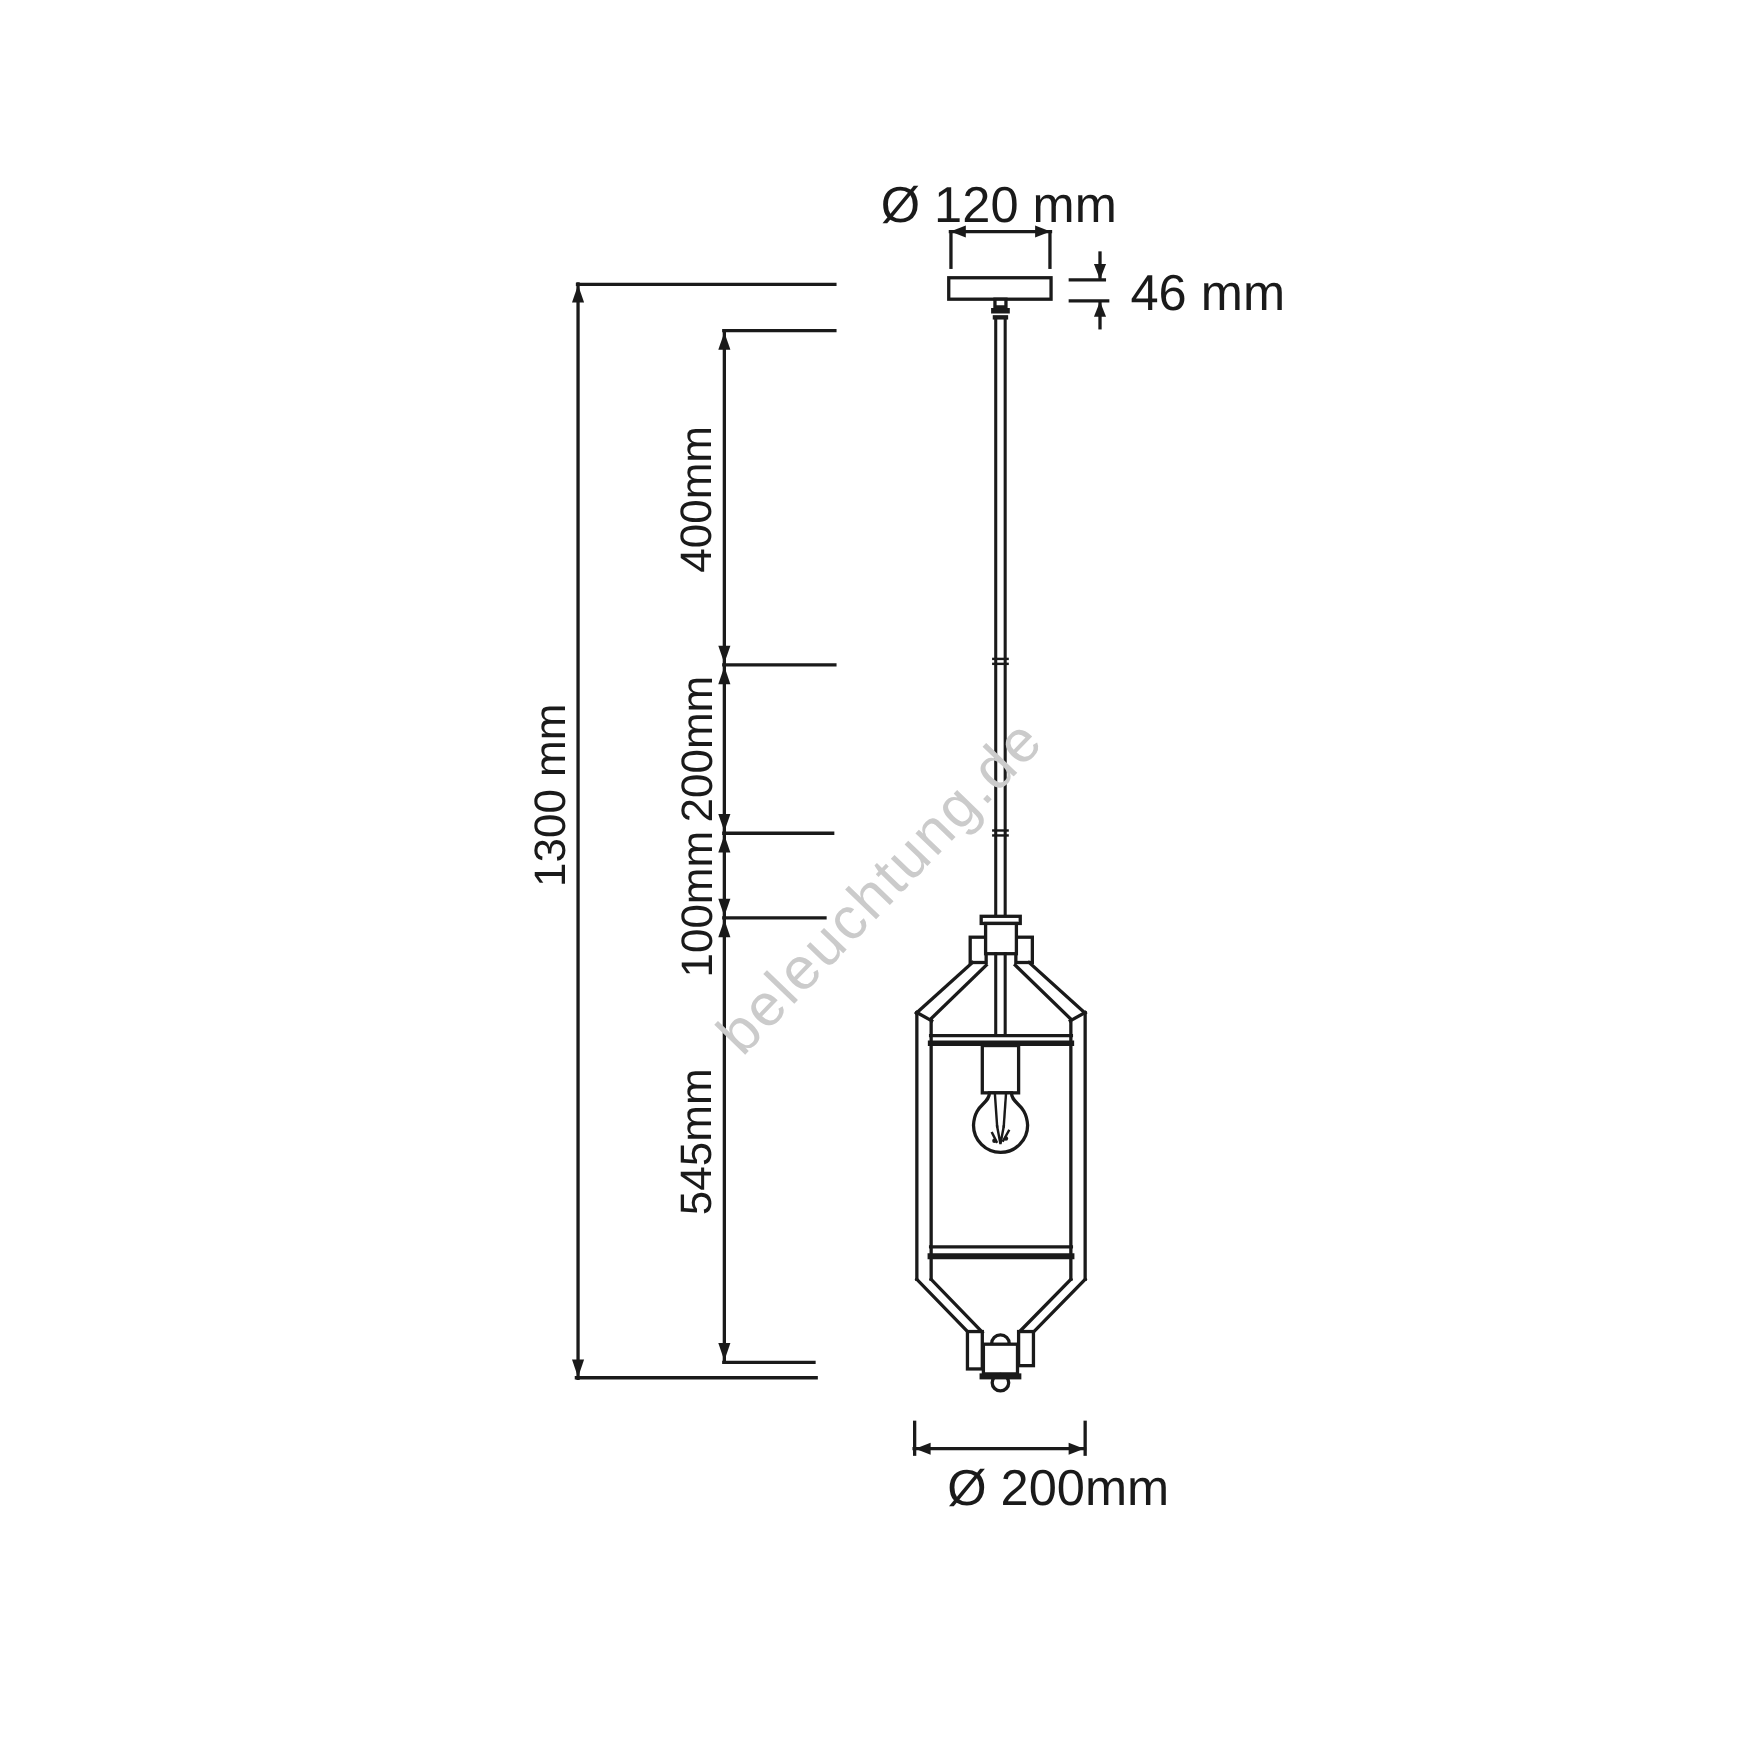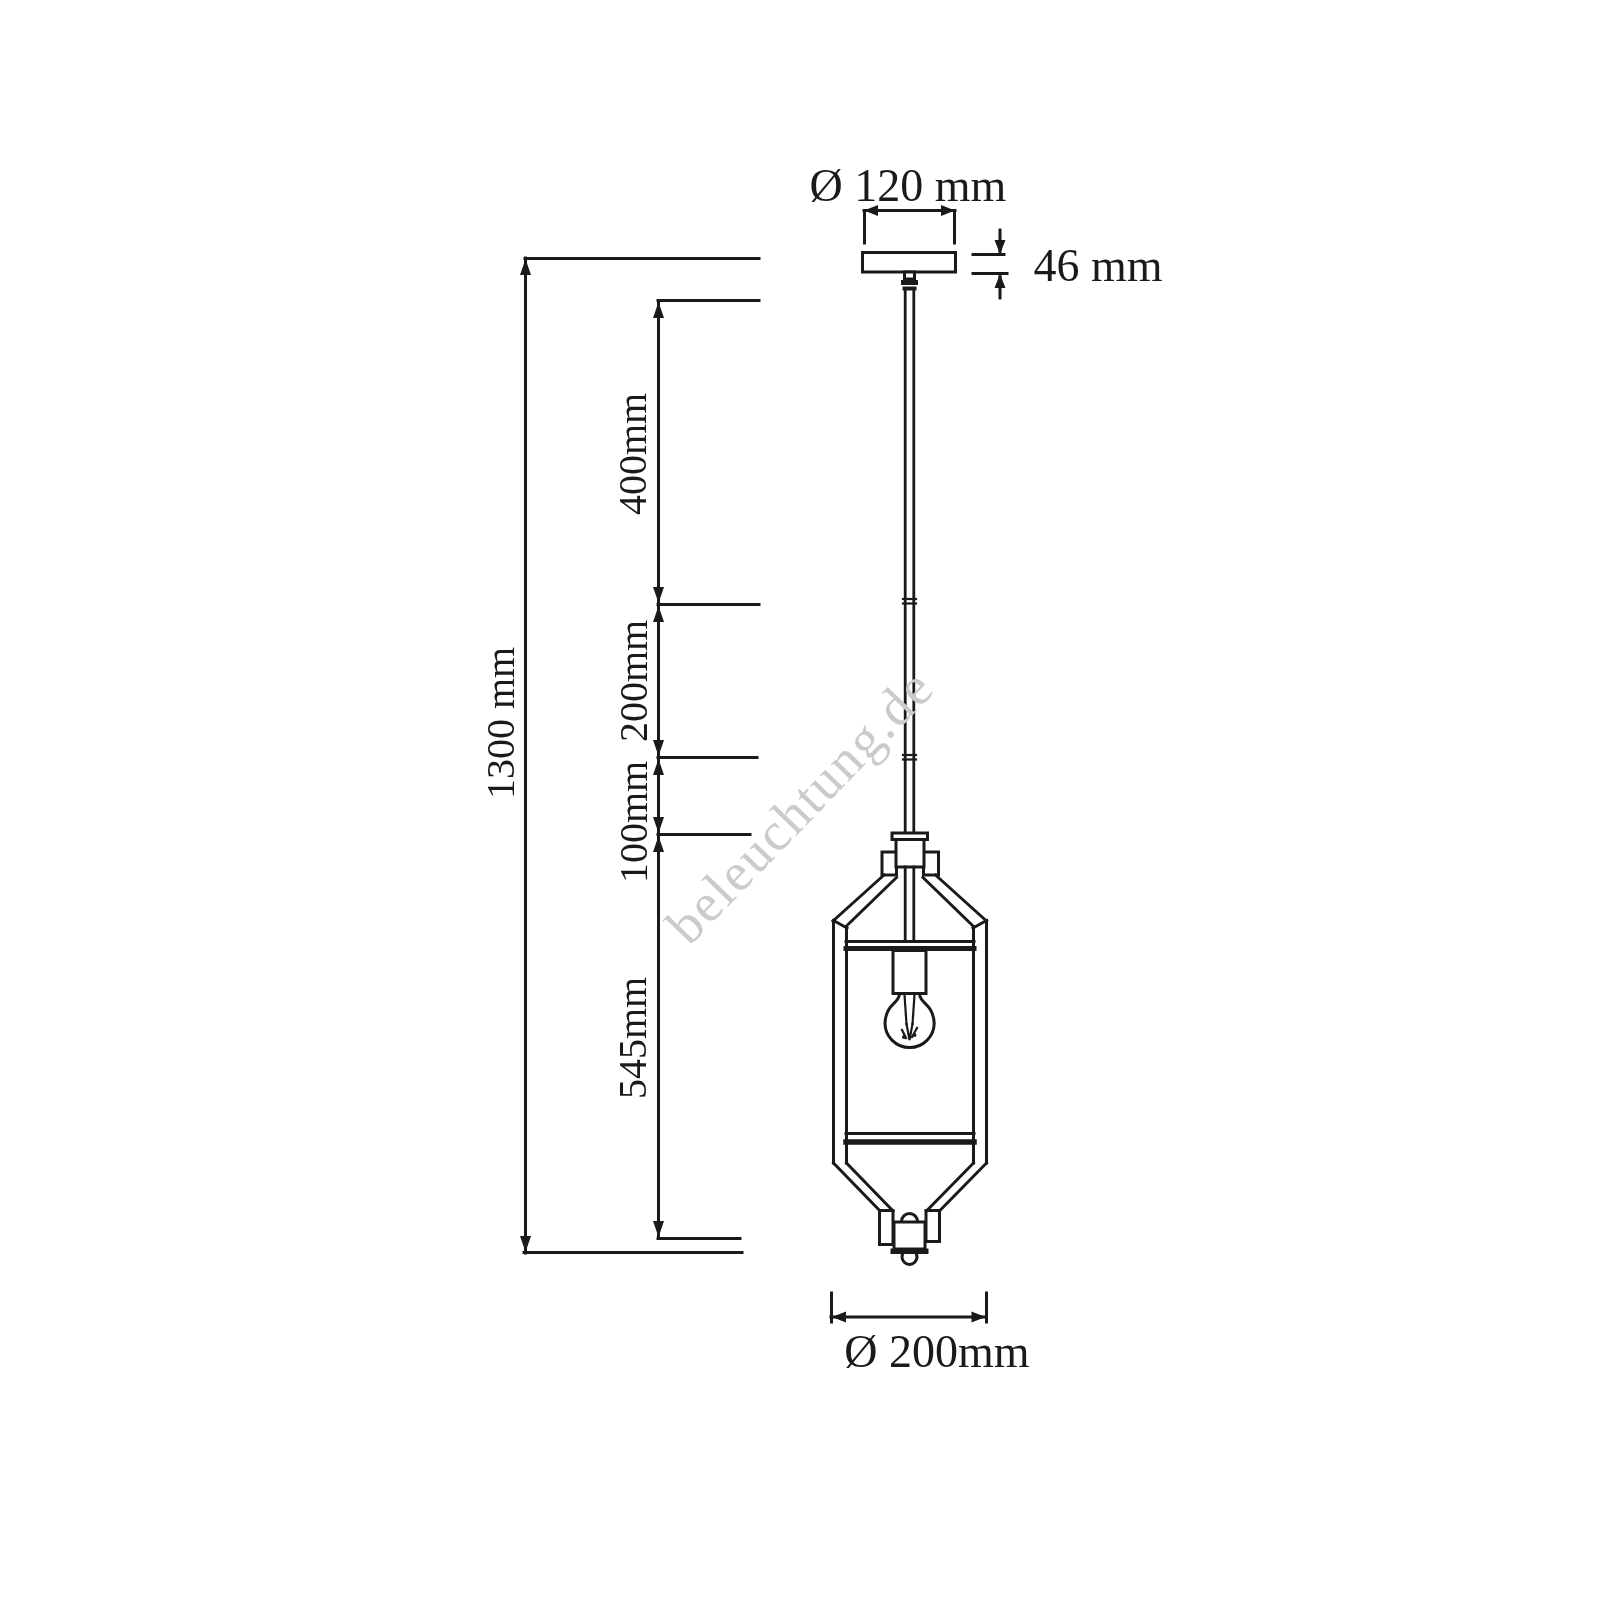--- a/index.html
+++ b/index.html
@@ -1,21 +1,21 @@
 <!DOCTYPE html>
 <html><head>
 <meta charset="utf-8">
 <style>
   html,body{margin:0;padding:0;background:#ffffff;}
   .canvas{
     position:relative;
     width:1420px;height:1600px;
     background:#ffffff;
     overflow:hidden;
-    font-family:Liberation Serif, serif;
+    font-family:Liberation Sans, sans-serif;
   }
   .drawing-svg{position:absolute;left:0;top:0;}
   .label{
     position:absolute;
     color:#1a1a1a;
     white-space:nowrap;
     transform:translate(-50%,-50%);
     font-size:46px;
     line-height:1;
     letter-spacing:0px;
@@ -175,17 +175,17 @@
   <div class="label vert" style="left:501px;top:723px;">1300 mm</div>
 
   <div class="label vert" style="left:633px;top:454px;">400mm</div>
 
   <div class="label vert" style="left:634px;top:681px;">200mm</div>
 
   <div class="label vert" style="left:634px;top:822px;">100mm</div>
 
   <div class="label vert" style="left:633px;top:1038px;">545mm</div>
 
-  <div class="label" style="left:937px;top:1352px;">Ø 200mm</div>
+  <div class="label" style="left:962px;top:1352px;">Ø 200mm</div>
 
   <div class="watermark" style="color: rgb(203, 203, 203);">beleuchtung.de</div>
 
 </div>
 
 </body></html>

